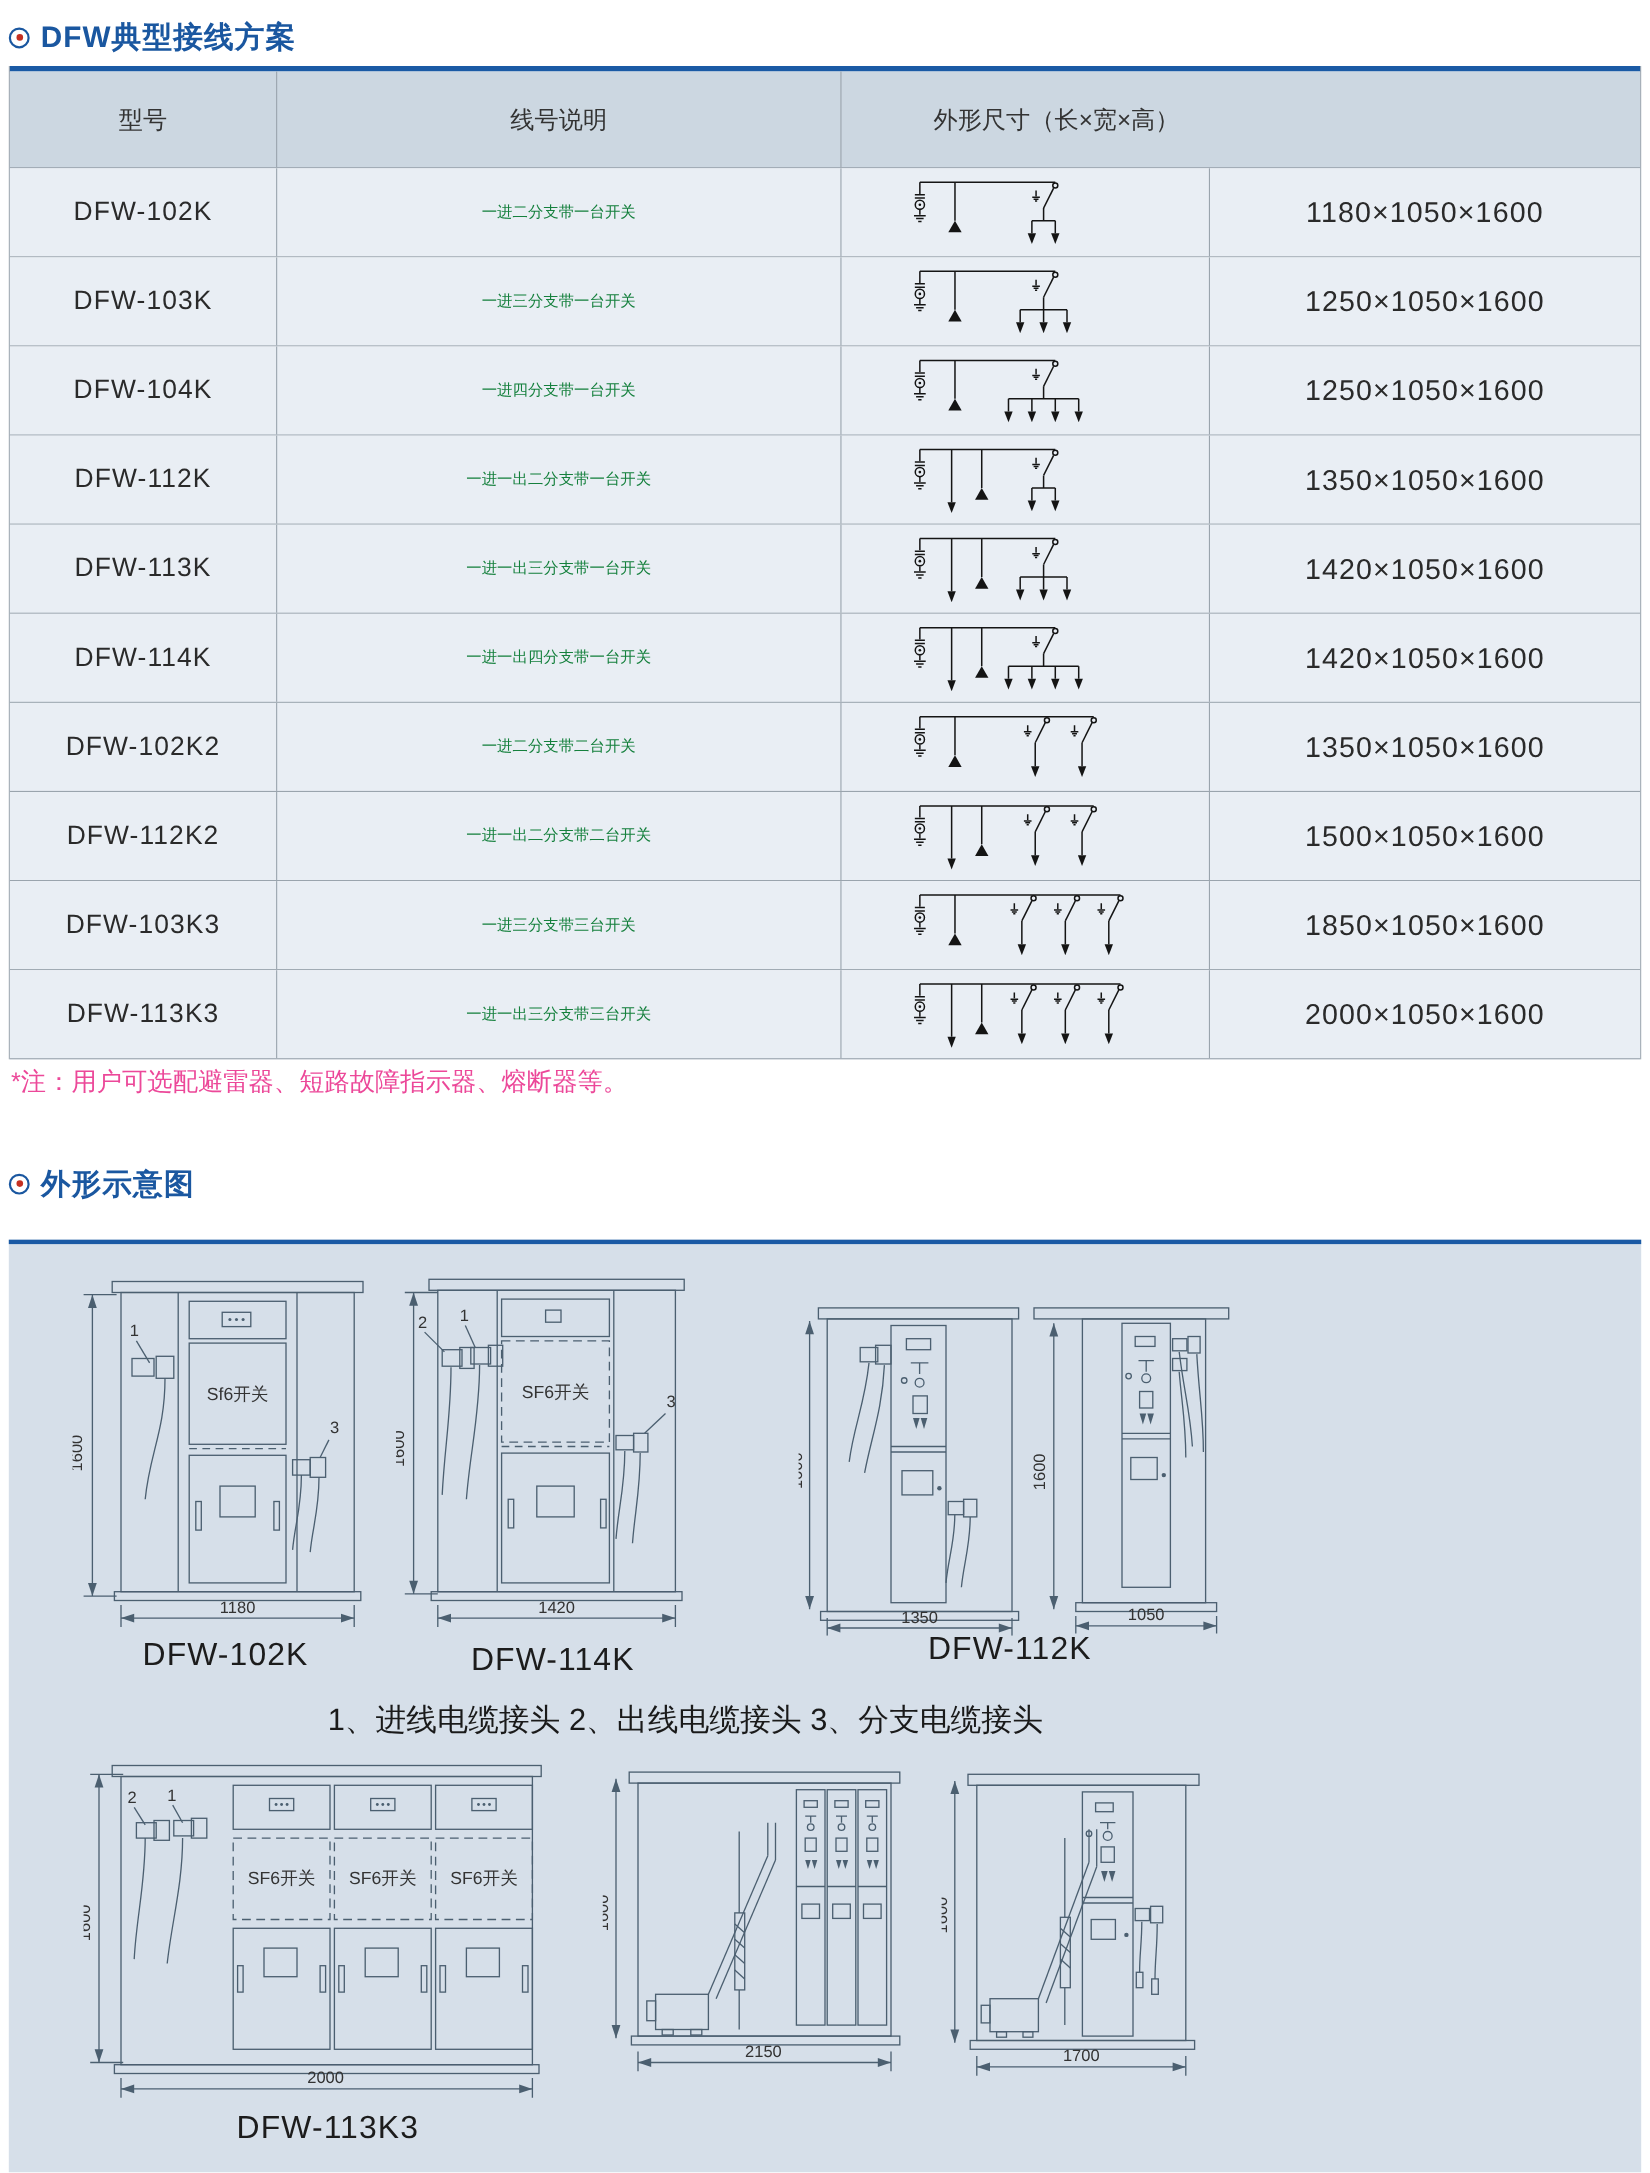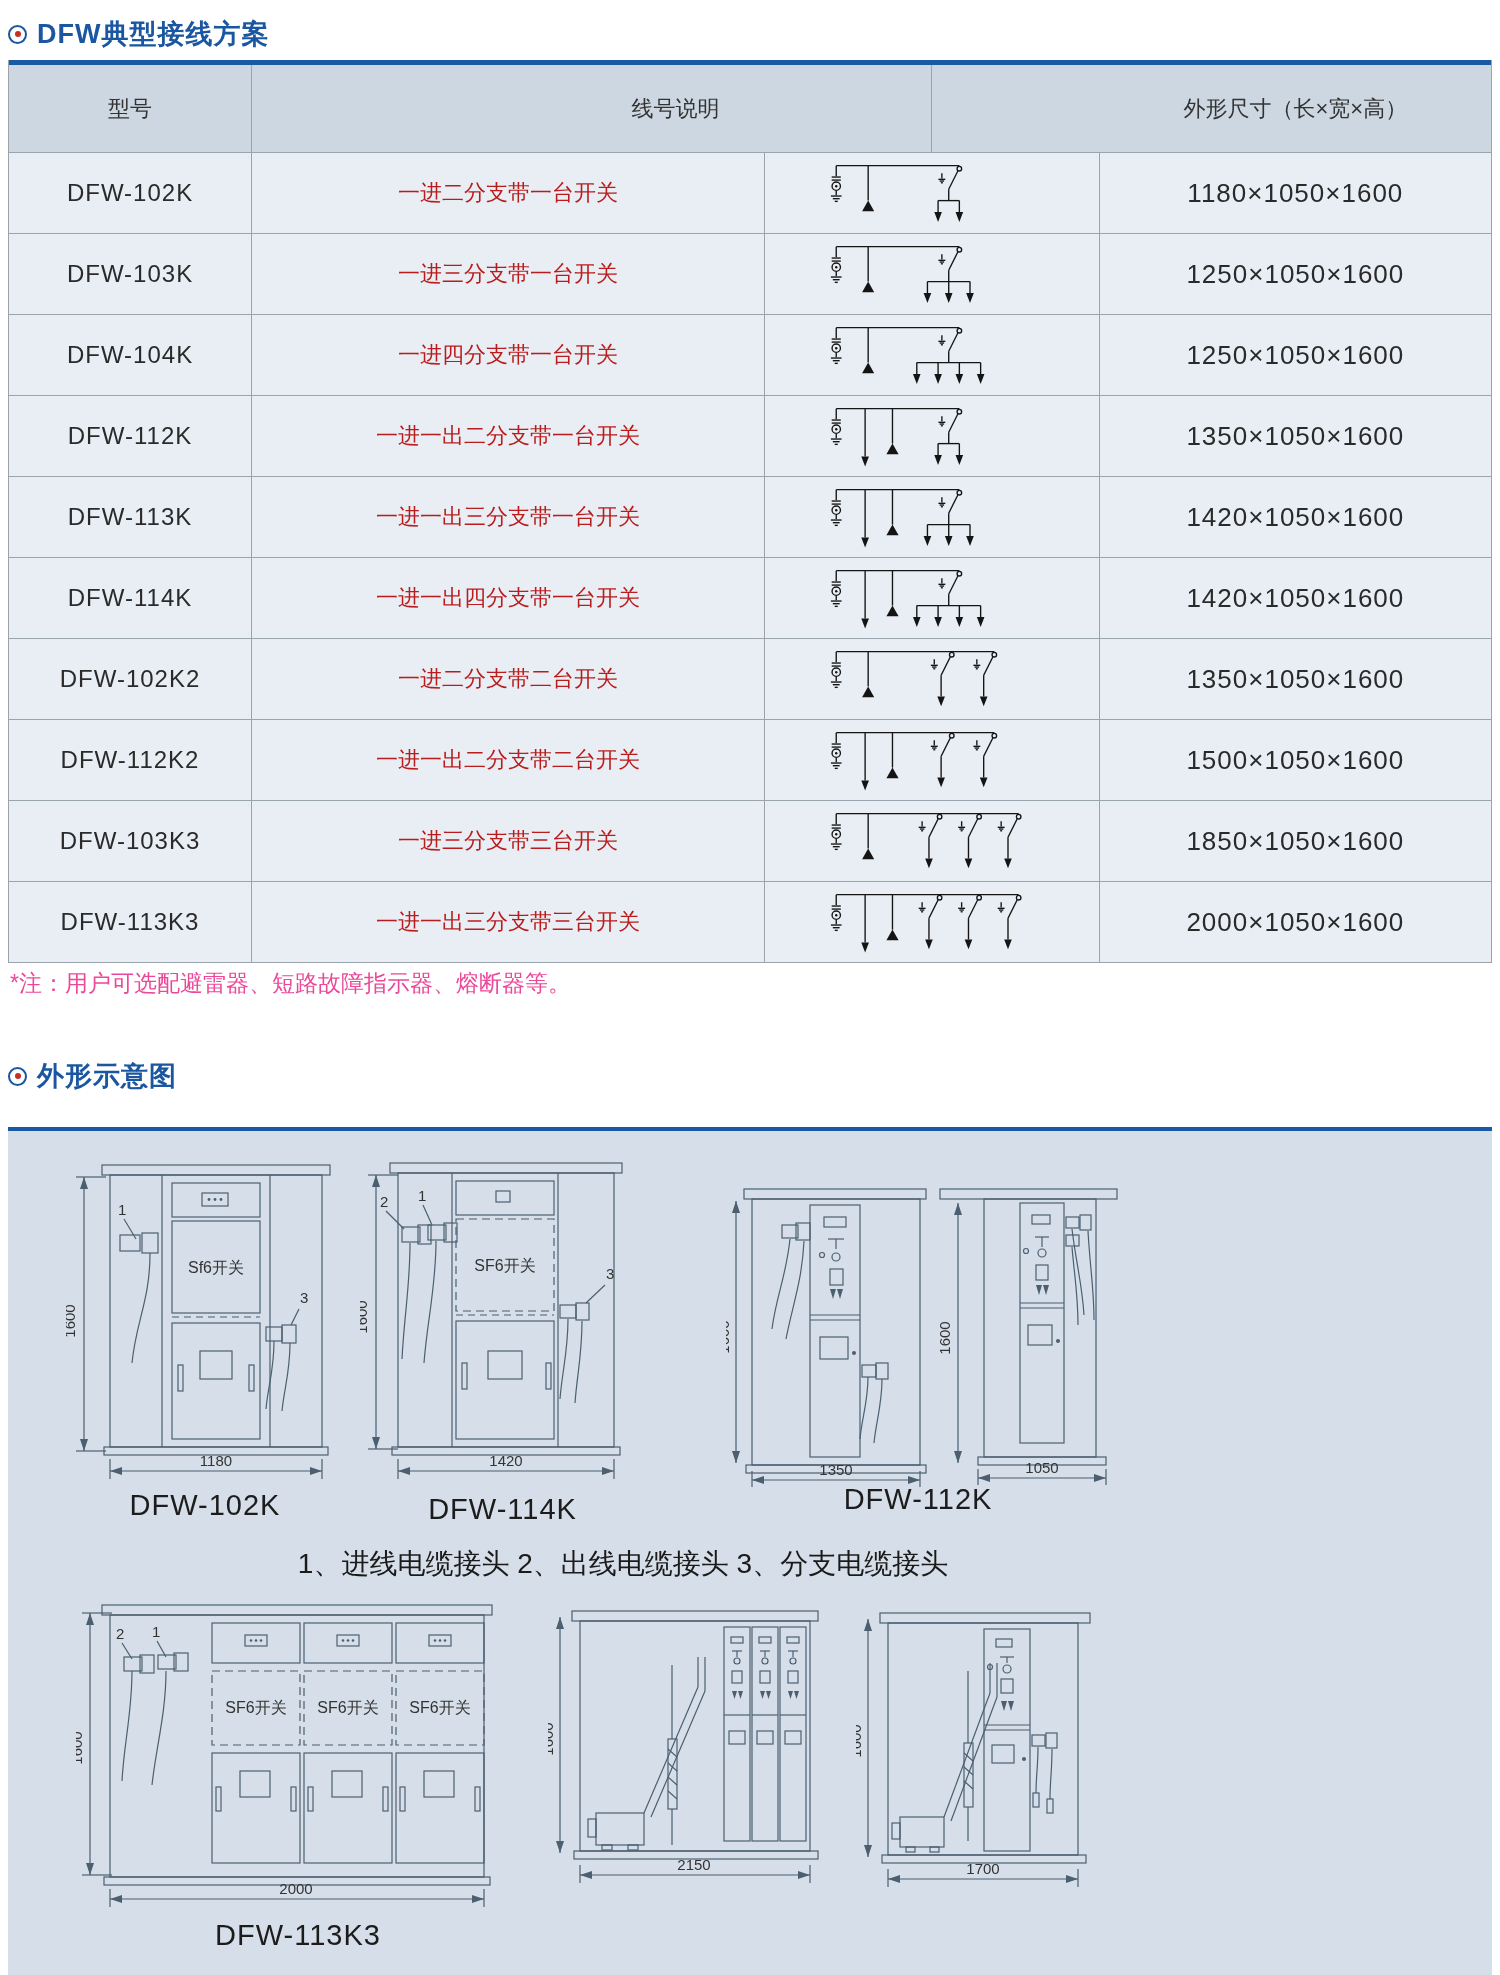--- a/index.html
+++ b/index.html
@@ -8,28 +8,28 @@
   
   .sec-title{position:absolute;left:8px;display:flex;align-items:center;gap:10px;}
   .sec-title h1{margin:0;font-size:27px;font-weight:bold;color:#1a57a0;letter-spacing:1px;}
   .bullet{width:15px;height:15px;border:2.5px solid #1a57a0;border-radius:50%;
           display:inline-flex;align-items:center;justify-content:center;}
   .bullet i{width:6px;height:6px;background:#c43022;border-radius:50%;}
   
   .tbl{position:absolute;left:8px;top:60px;width:1484px;border-left:1px solid #9aa4ad;border-right:1px solid #9aa4ad;box-sizing:border-box;}
   .tbl-top{height:5px;background:#1a5aa5;}
   .trow{display:flex;border-bottom:1px solid #9aa4ad;}
-  .thead{height:87px;background:#ccd7e1;justify-content:space-between;}
+  .thead{height:87px;background:#ccd7e1;}
   .tbody-row{height:80px;background:#e9eef4;}
   .cell{display:flex;align-items:center;justify-content:center;border-right:1px solid #9aa4ad;box-sizing:border-box;}
   .cell:last-child{border-right:none;}
   .c1{width:16.4%;} .c2{width:34.6%;} .c3{width:22.6%;} .c4{width:26.4%;}
   .thead .cell{font-size:22px;color:#333;}
   .model{font-size:24px;letter-spacing:1px;color:#2a2a2a;}
-  .desc{font-size:22px;color:#b91c1c;}
+  .desc{font-size:14px;color:#15803d;}
   .dims{font-size:26px;letter-spacing:1px;color:#2a2a2a;}
   .note{position:absolute;left:10px;top:968px;font-size:23px;color:#ec4899;}
   
   .panel{position:absolute;left:8px;top:1127px;width:1484px;height:848px;background:#d6dfe9;border-top:4px solid #1a5aa5;}
   .cad{position:absolute;}
   .cad line,.cad rect,.cad path,.cad circle,.cad polyline{stroke:#4b5f70;fill:none;stroke-width:1.2px;}
   .cad .fl{fill:#4b5f70;stroke:none;}
   .cad text{fill:#333;stroke:none;font-family:"Liberation Sans",sans-serif;}
   .cad .dimtx{font-size:15px;}
   .cad .cabtx{font-size:16px;}

